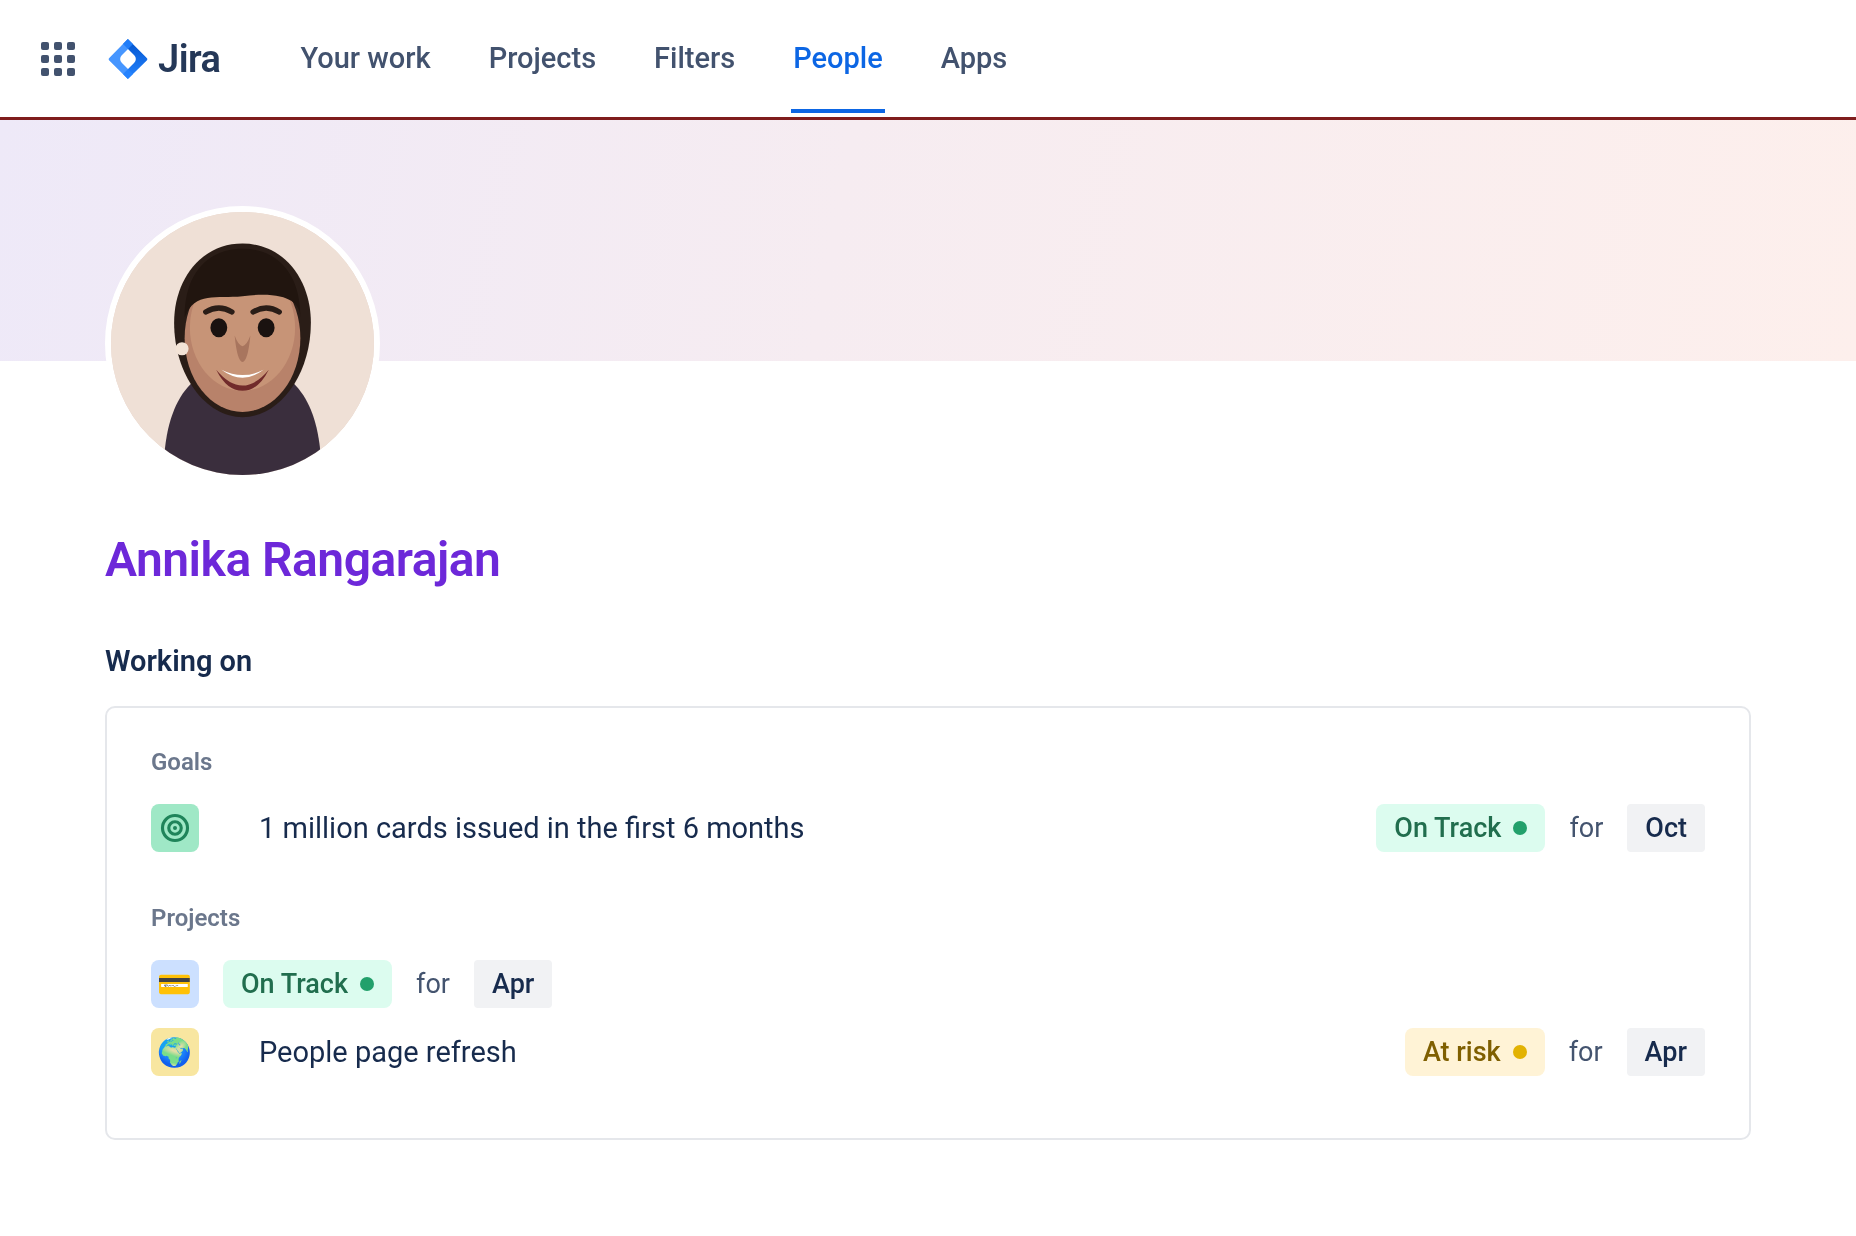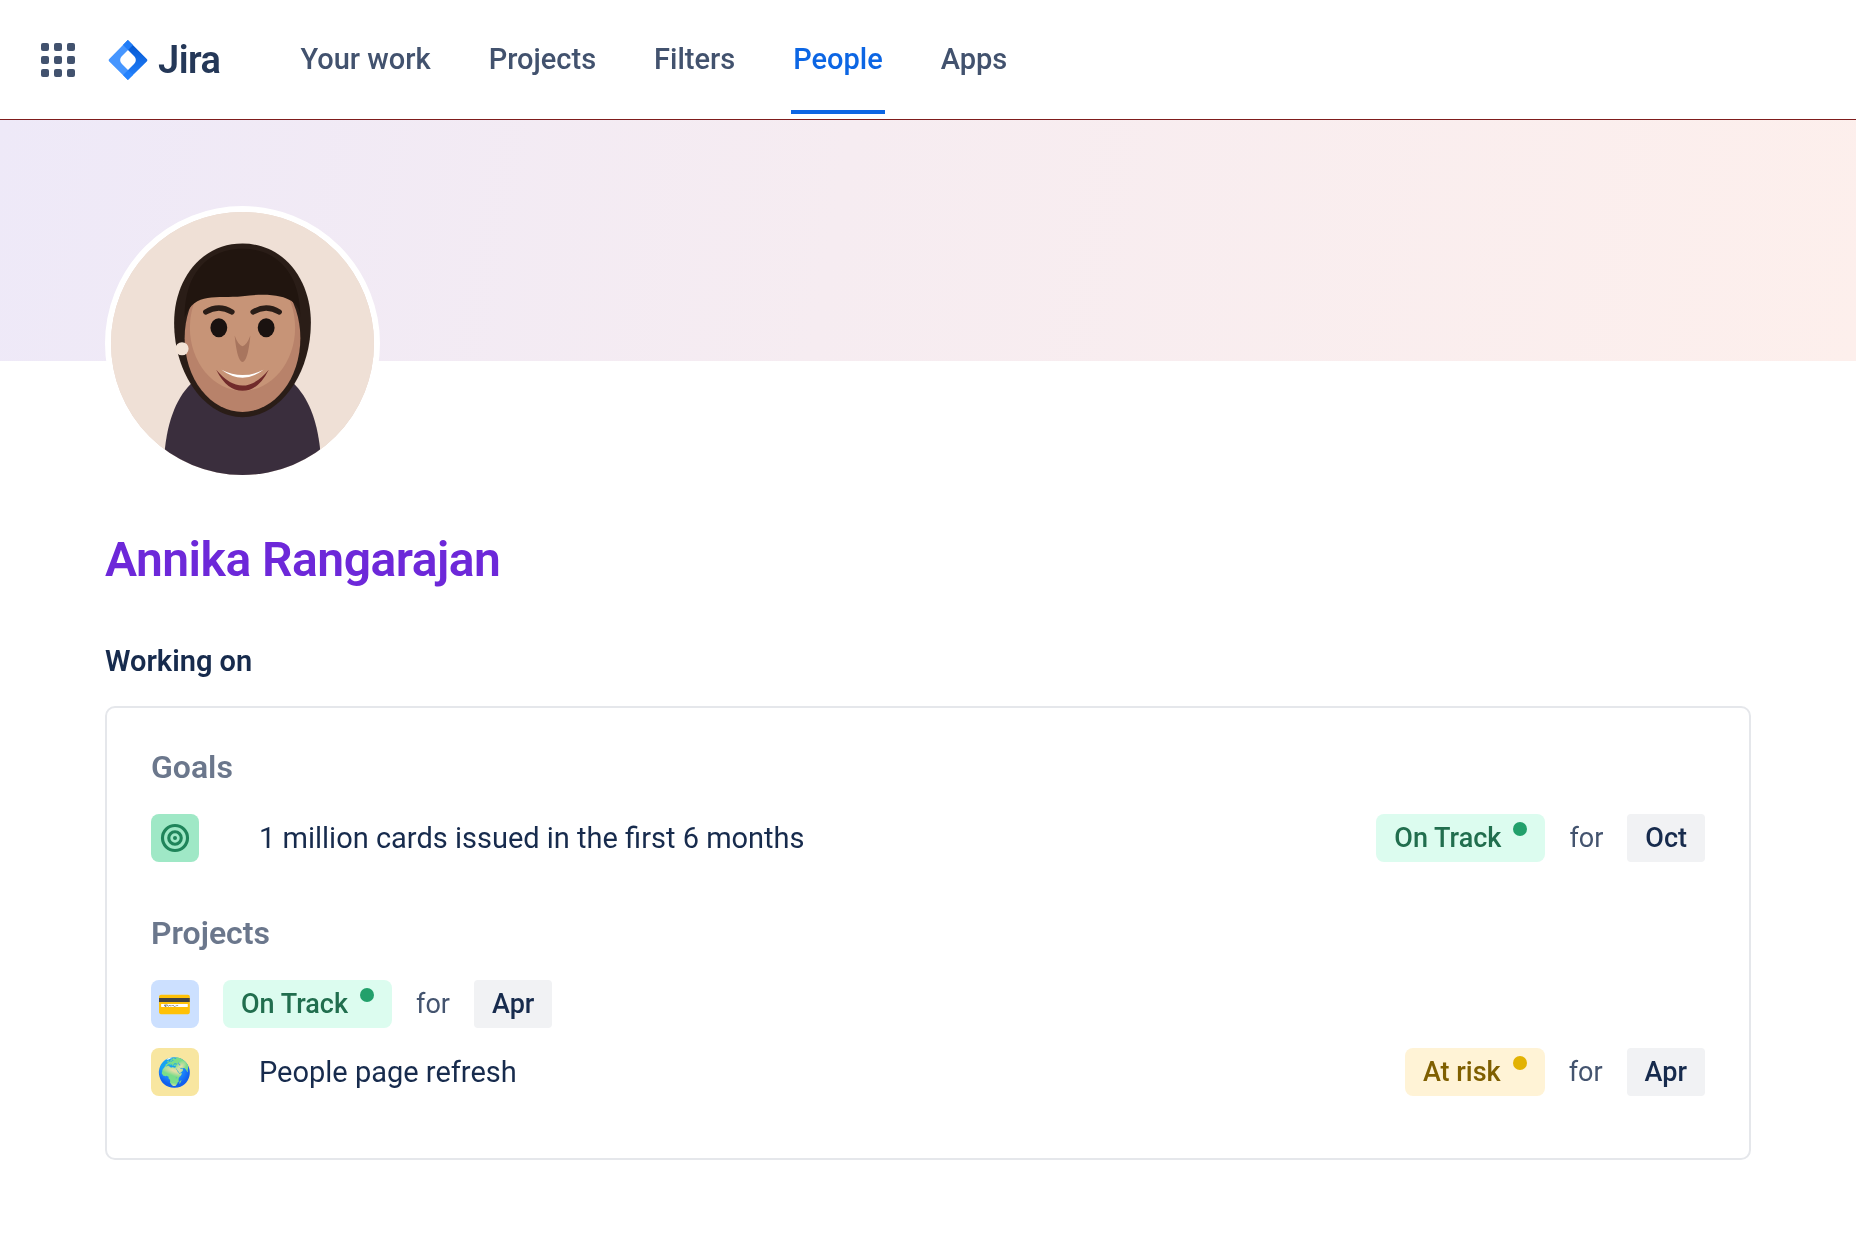--- a/index.html
+++ b/index.html
@@ -20,21 +20,21 @@
       width: 1856px;
       height: 1236px;
       transform-origin: top left;
     }
     
     .top-nav {
       display: flex;
       align-items: center;
       height: 120px;
       padding: 0 40px;
-      border-bottom: 1px solid #7f1d1d;
+      border-bottom: 3px solid #7f1d1d;
       gap: 18px;
       background: #fff;
     }
     .app-switcher {
       width: 36px;
       height: 36px;
       display: grid;
       grid-template-columns: repeat(3, 8px);
       grid-template-rows: repeat(3, 8px);
       gap: 5px;
@@ -132,21 +132,21 @@
       color: #172B4D;
     }
     
     .work-card {
       margin-top: 28px;
       border: 2px solid #E5E7EB;
       border-radius: 10px;
       padding: 40px 44px 52px;
     }
     .group-label {
-      font-size: 32px;
+      font-size: 24px;
       font-weight: 600;
       color: #6B778C;
       margin-bottom: 18px;
     }
     .group-label.projects {
       margin-top: 42px;
     }
     .item-row {
       display: flex;
       align-items: center;
@@ -174,20 +174,21 @@
       font-size: 28px;
     }
     .item-title {
       font-size: 29px;
       color: #172B4D;
       flex: 1;
       margin-left: 36px;
     }
     .status-lozenge {
       display: inline-flex;
+      align-items: center;
       gap: 12px;
       padding: 8px 18px;
       border-radius: 8px;
       font-size: 27px;
       font-weight: 500;
     }
     .status-lozenge.ontrack {
       background: #DCFCEF;
       color: #216E4E;
     }

